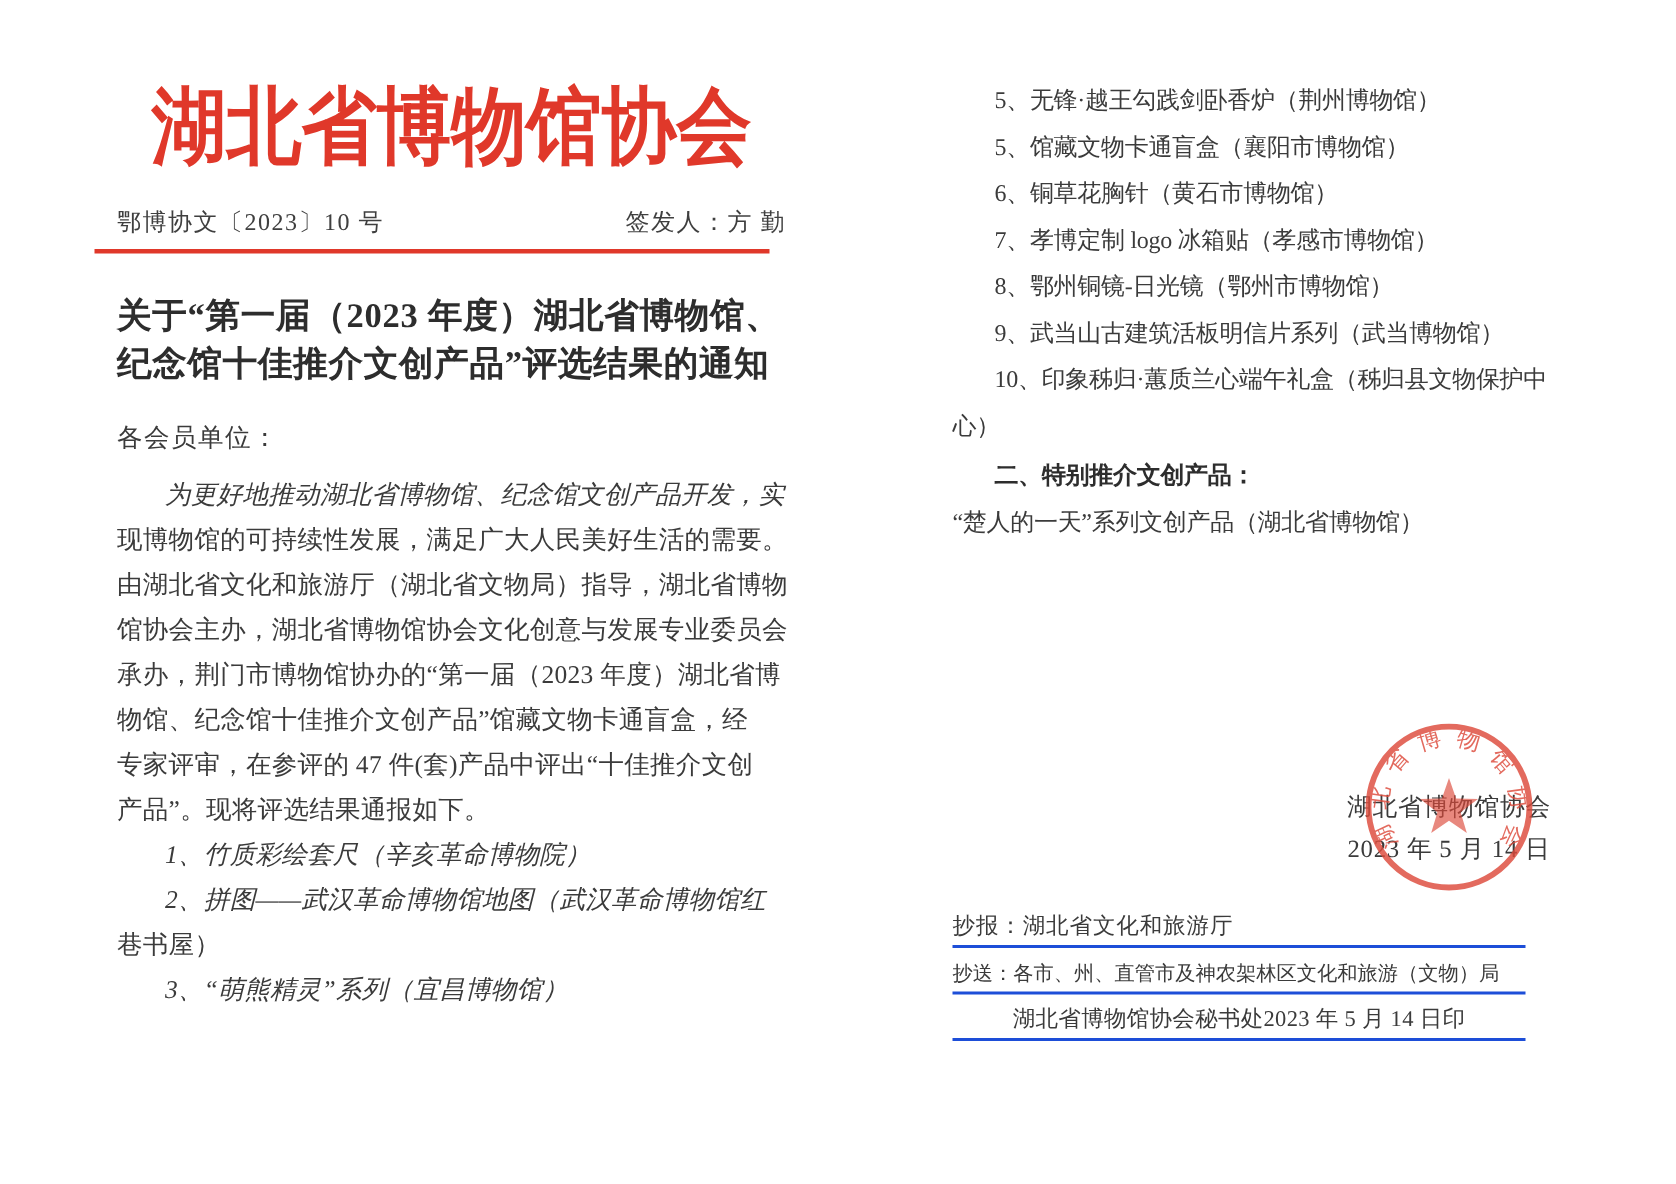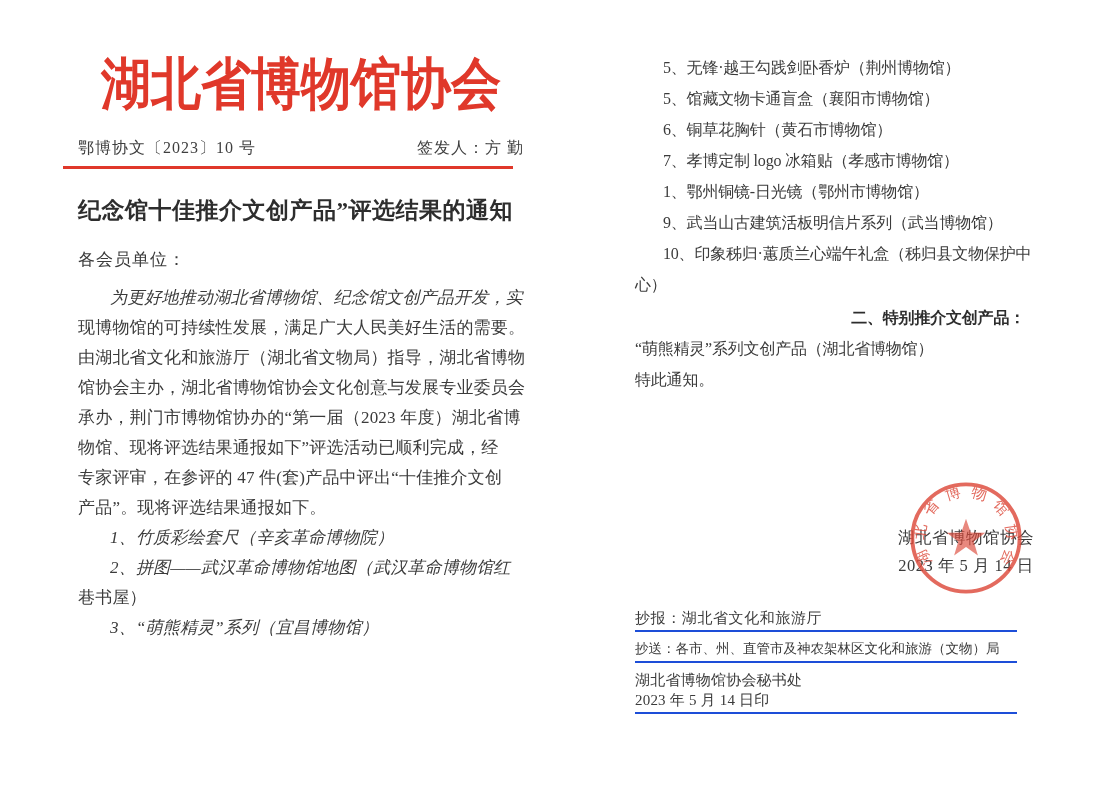--- a/index.html
+++ b/index.html
@@ -37,21 +37,21 @@
   .salutation { margin-top:18px; font-size:17px; line-height:30px; letter-spacing:1px; }
   .intro { margin-top:8px; }
   .bline { font-size:17px; line-height:30px; letter-spacing:0.2px; white-space:nowrap; }
   .indent { text-indent:32px;font-style:italic; }
   .bold { font-weight:bold; color:#2d2d2d; }
 
   .col-right { position:absolute; left:635px; top:0; width:390px; }
   .rlist { margin-top:52px; }
   .rline { font-size:16px; line-height:31px; letter-spacing:-0.2px; white-space:nowrap; }
   .rindent { text-indent:28px; }
-  .sec2 { margin-top:2px;text-align:right; }
+  .sec2 { margin-top:2px; }
 
   .signature {
     position:absolute; left:880px; top:524px; width:172px;
     text-align:center; font-size:16.5px; line-height:28px;
     letter-spacing:0.5px; color:#3b3b3b;
   }
 
   .seal {
     position:absolute; left:908px; top:480px;
     width:116px; height:116px;
@@ -61,75 +61,75 @@
   .footer {
     position:absolute; left:635px; top:601px; width:382px;
     font-size:15px; color:#3b3b3b;
   }
   .frow {
     border-bottom:2px solid #1d4ed8;
     padding:7px 0 2px; line-height:20px;
     letter-spacing:0.6px; white-space:nowrap;
   }
   .frow.small { font-size:13.5px; letter-spacing:0; }
-  .frow.split { display:flex; justify-content:center; letter-spacing:0.2px;flex-direction:column; }
+  .frow.split { display:flex; justify-content:center; letter-spacing:0.2px; }
 </style>
 </head>
 <body>
 
 <div class="page">
 
   <div class="col-left">
     <div class="org-title">湖北省博物馆协会</div>
 
     <div class="doc-meta">
       <span>鄂博协文〔2023〕10 号</span>
       <span>签发人：方 勤</span>
     </div>
 
     <div class="red-rule"></div>
 
     <div class="doc-title">
+      <div>关于“第一届（2023 年度）湖北省博物馆、</div>
       <div>纪念馆十佳推介文创产品”评选结果的通知</div>
     </div>
 
     <div class="salutation">各会员单位：</div>
 
     <div class="intro">
       <div class="bline indent">为更好地推动湖北省博物馆、纪念馆文创产品开发，实</div>
       <div class="bline">现博物馆的可持续性发展，满足广大人民美好生活的需要。</div>
       <div class="bline">由湖北省文化和旅游厅（湖北省文物局）指导，湖北省博物</div>
       <div class="bline">馆协会主办，湖北省博物馆协会文化创意与发展专业委员会</div>
       <div class="bline">承办，荆门市博物馆协办的“第一届（2023 年度）湖北省博</div>
-      <div class="bline">物馆、现将评选结果通报如下”评选活动已顺利完成，经</div>
+      <div class="bline">物馆、纪念馆十佳推介文创产品”馆藏文物卡通盲盒，经</div>
       <div class="bline">专家评审，在参评的 47 件(套)产品中评出“十佳推介文创</div>
       <div class="bline">产品”。现将评选结果通报如下。</div>
     </div>
 
     <div class="bline indent">1、竹质彩绘套尺（辛亥革命博物院）</div>
     <div class="bline indent">2、拼图——武汉革命博物馆地图（武汉革命博物馆红</div>
     <div class="bline">巷书屋）</div>
     <div class="bline indent">3、“萌熊精灵”系列（宜昌博物馆）</div>
   </div>
 
   <div class="col-right">
     <div class="rlist">
       <div class="rline rindent">5、无锋·越王勾践剑卧香炉（荆州博物馆）</div>
       <div class="rline rindent">5、馆藏文物卡通盲盒（襄阳市博物馆）</div>
       <div class="rline rindent">6、铜草花胸针（黄石市博物馆）</div>
       <div class="rline rindent">7、孝博定制 logo 冰箱贴（孝感市博物馆）</div>
-      <div class="rline rindent">1、鄂州铜镜-日光镜（鄂州市博物馆）</div>
+      <div class="rline rindent">8、鄂州铜镜-日光镜（鄂州市博物馆）</div>
       <div class="rline rindent">9、武当山古建筑活板明信片系列（武当博物馆）</div>
       <div class="rline rindent">10、印象秭归·蕙质兰心端午礼盒（秭归县文物保护中</div>
       <div class="rline">心）</div>
     </div>
 
     <div class="rline rindent bold sec2">二、特别推介文创产品：</div>
-    <div class="rline">“萌熊精灵”系列文创产品（湖北省博物馆）</div>
-    <div class="rline">特此通知。</div>
+    <div class="rline">“楚人的一天”系列文创产品（湖北省博物馆）</div>
   </div>
 
   <div class="signature">
     <div>湖北省博物馆协会</div>
     <div>2023 年 5 月 14 日</div>
   </div>
 
   <svg class="seal" viewBox="0 0 120 120">
     <circle cx="60" cy="60" r="55.5" fill="none" stroke="#dd4a3b" stroke-width="4"></circle>
     <polygon fill="#dd4a3b" fill-opacity="0.8" points="60,40 64.9,54.2 80,54.5 68,63.6 72.3,78 60,69.4 47.7,78 52,63.6 40,54.5 55.1,54.2"></polygon>

